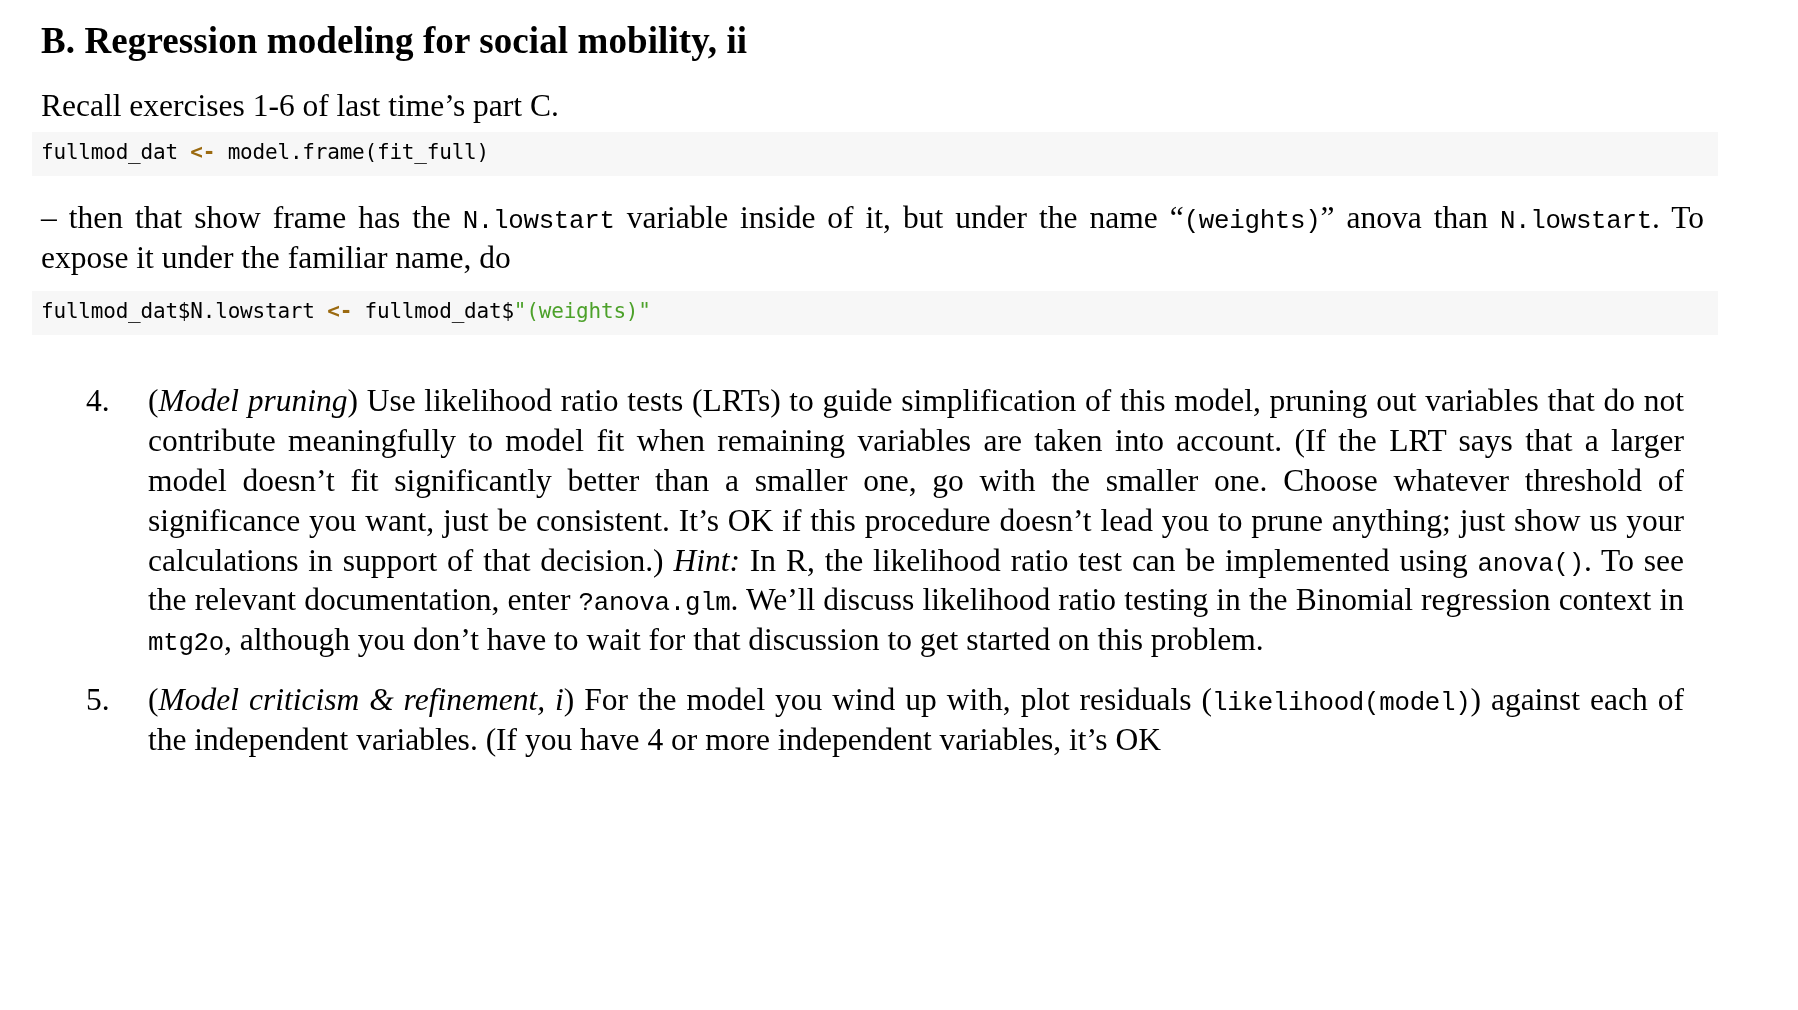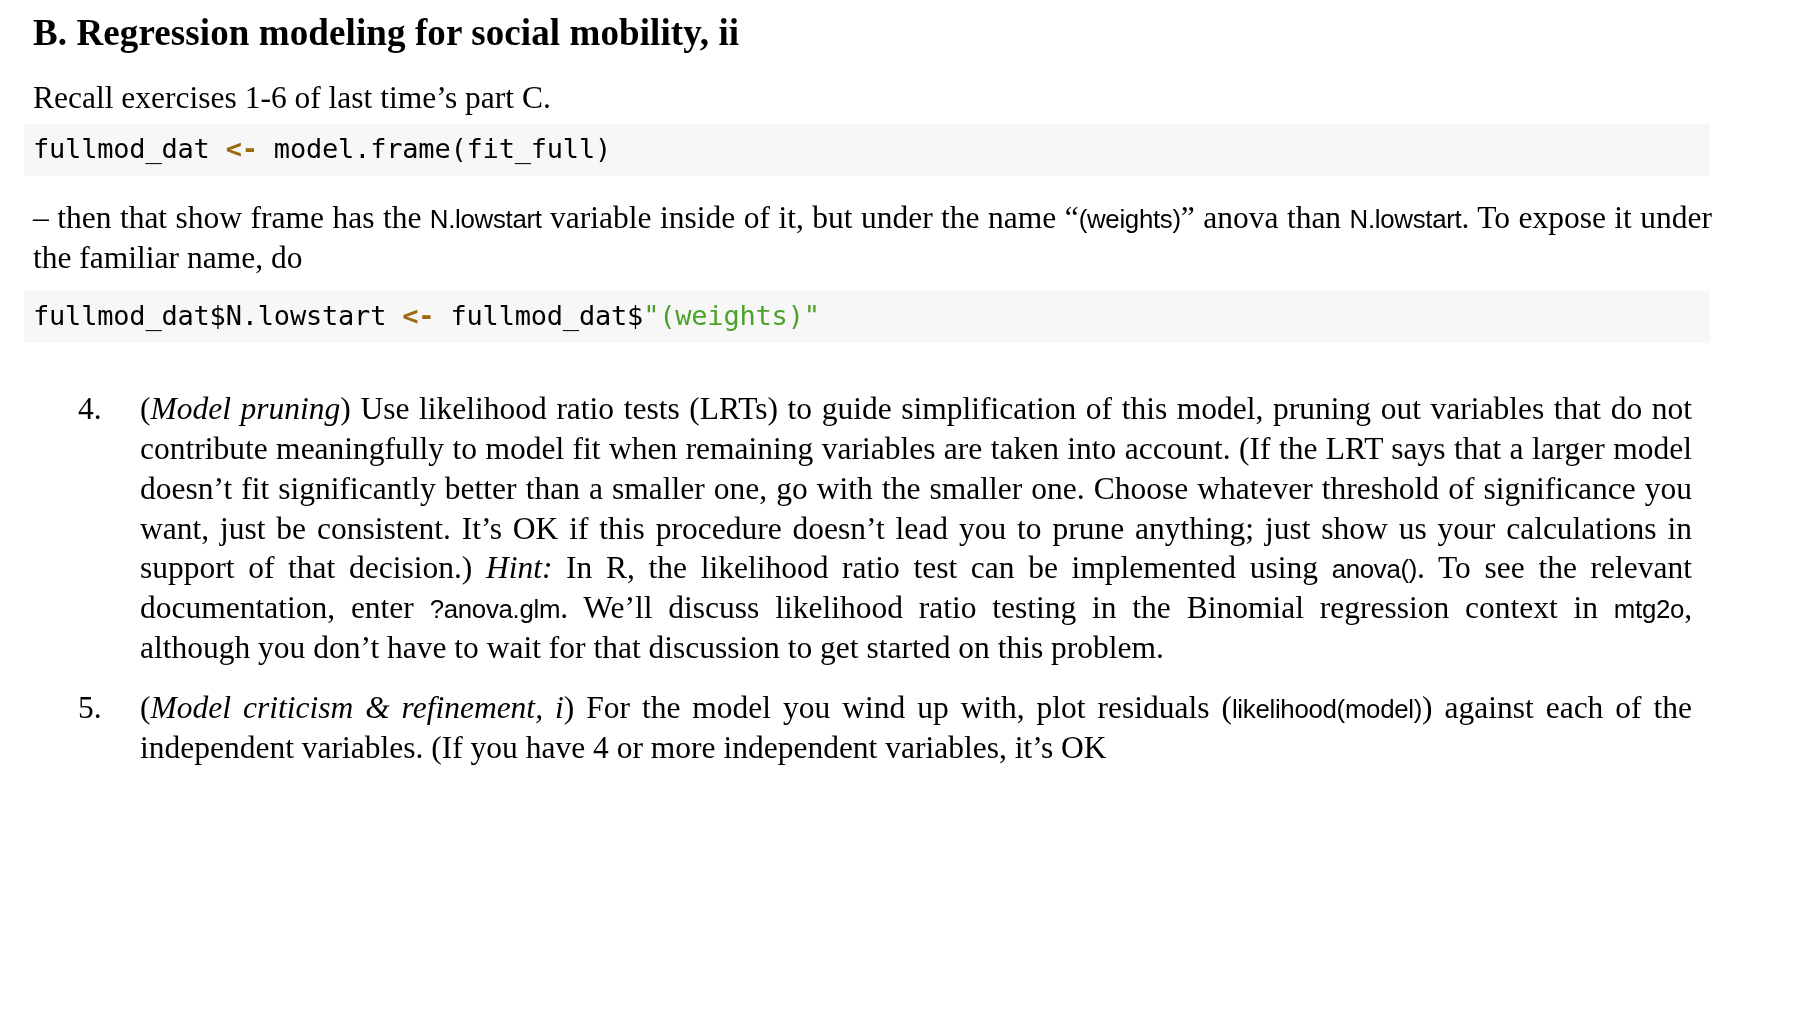--- a/index.html
+++ b/index.html
@@ -13,21 +13,21 @@
     overflow: hidden;
     font-family: "Liberation Serif", "DejaVu Serif", serif;
     color: #000000;
   }
 
   .page {
     position: relative;
     width: 1798px;
     height: 708px;
     box-sizing: border-box;
-    padding: 0;
+    padding: 8px;
   }
 
   
   .section-title {
     font-family: "Liberation Serif", "DejaVu Serif", serif;
     font-weight: bold;
     font-size: 37px;
     line-height: 1.1;
     margin: 0;
     padding: 13px 0 0 33px;
@@ -52,35 +52,35 @@
   }
 
   
   .codeblock {
     background: #f7f7f7;
     margin: 6px 0 0 24px;
     width: 1686px;
     box-sizing: border-box;
     padding: 7px 0 9px 9px;
     font-family: "DejaVu Sans Mono", "Liberation Mono", monospace;
-    font-size: 27px;
+    font-size: 21px;
     line-height: 1.32;
     white-space: pre;
     color: #000000;
     letter-spacing: -0.2px;
   }
   .cb-first { margin-top: 7px; }
   .cb-second { margin-top: 8px; }
 
   .tok-assign { color: #9b6a10; font-weight: bold; }
   .tok-string { color: #4ca12a; }
 
   
   code, .mono {
-    font-family: Liberation Sans, sans-serif;
+    font-family: Liberation Mono, monospace;
     font-size: 0.82em;
     letter-spacing: -0.3px;
   }
 
   em, .ital { font-style: italic; }
 
   
   .ex-list {
     margin: 0;
     padding: 28px 88px 0 0;

